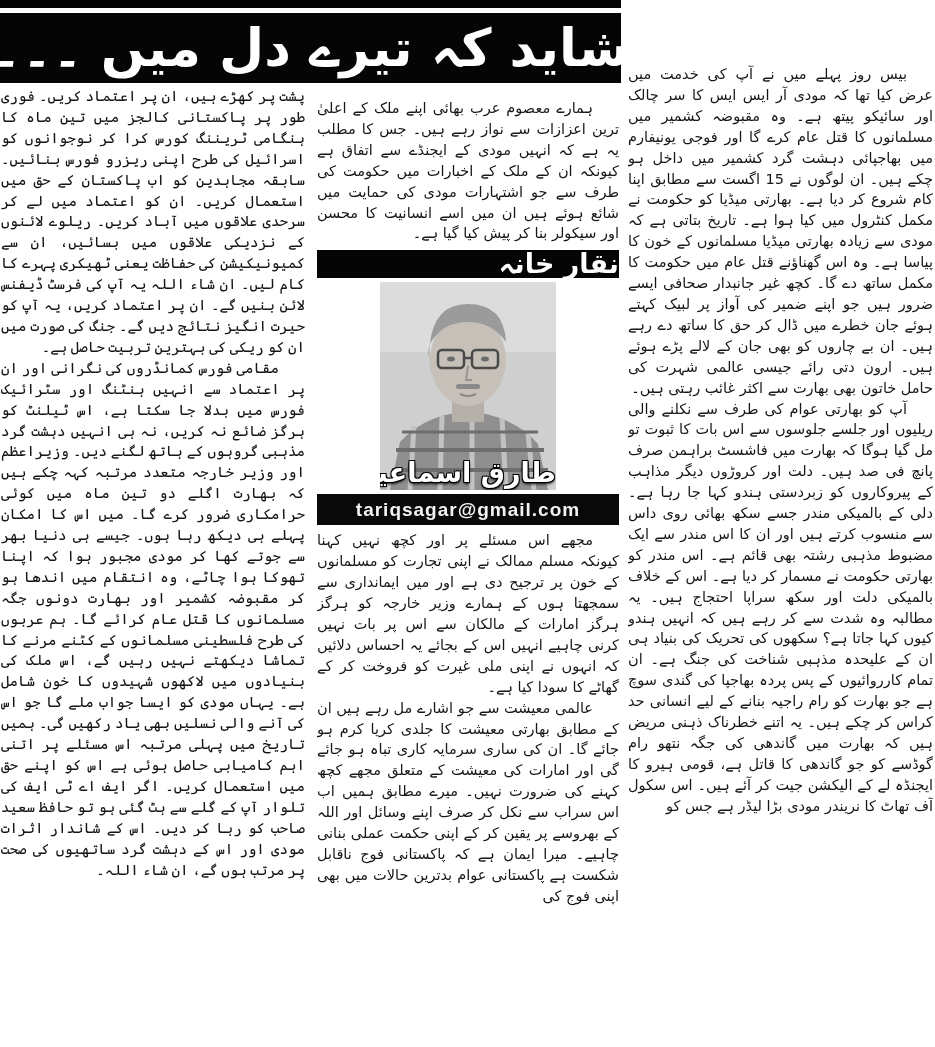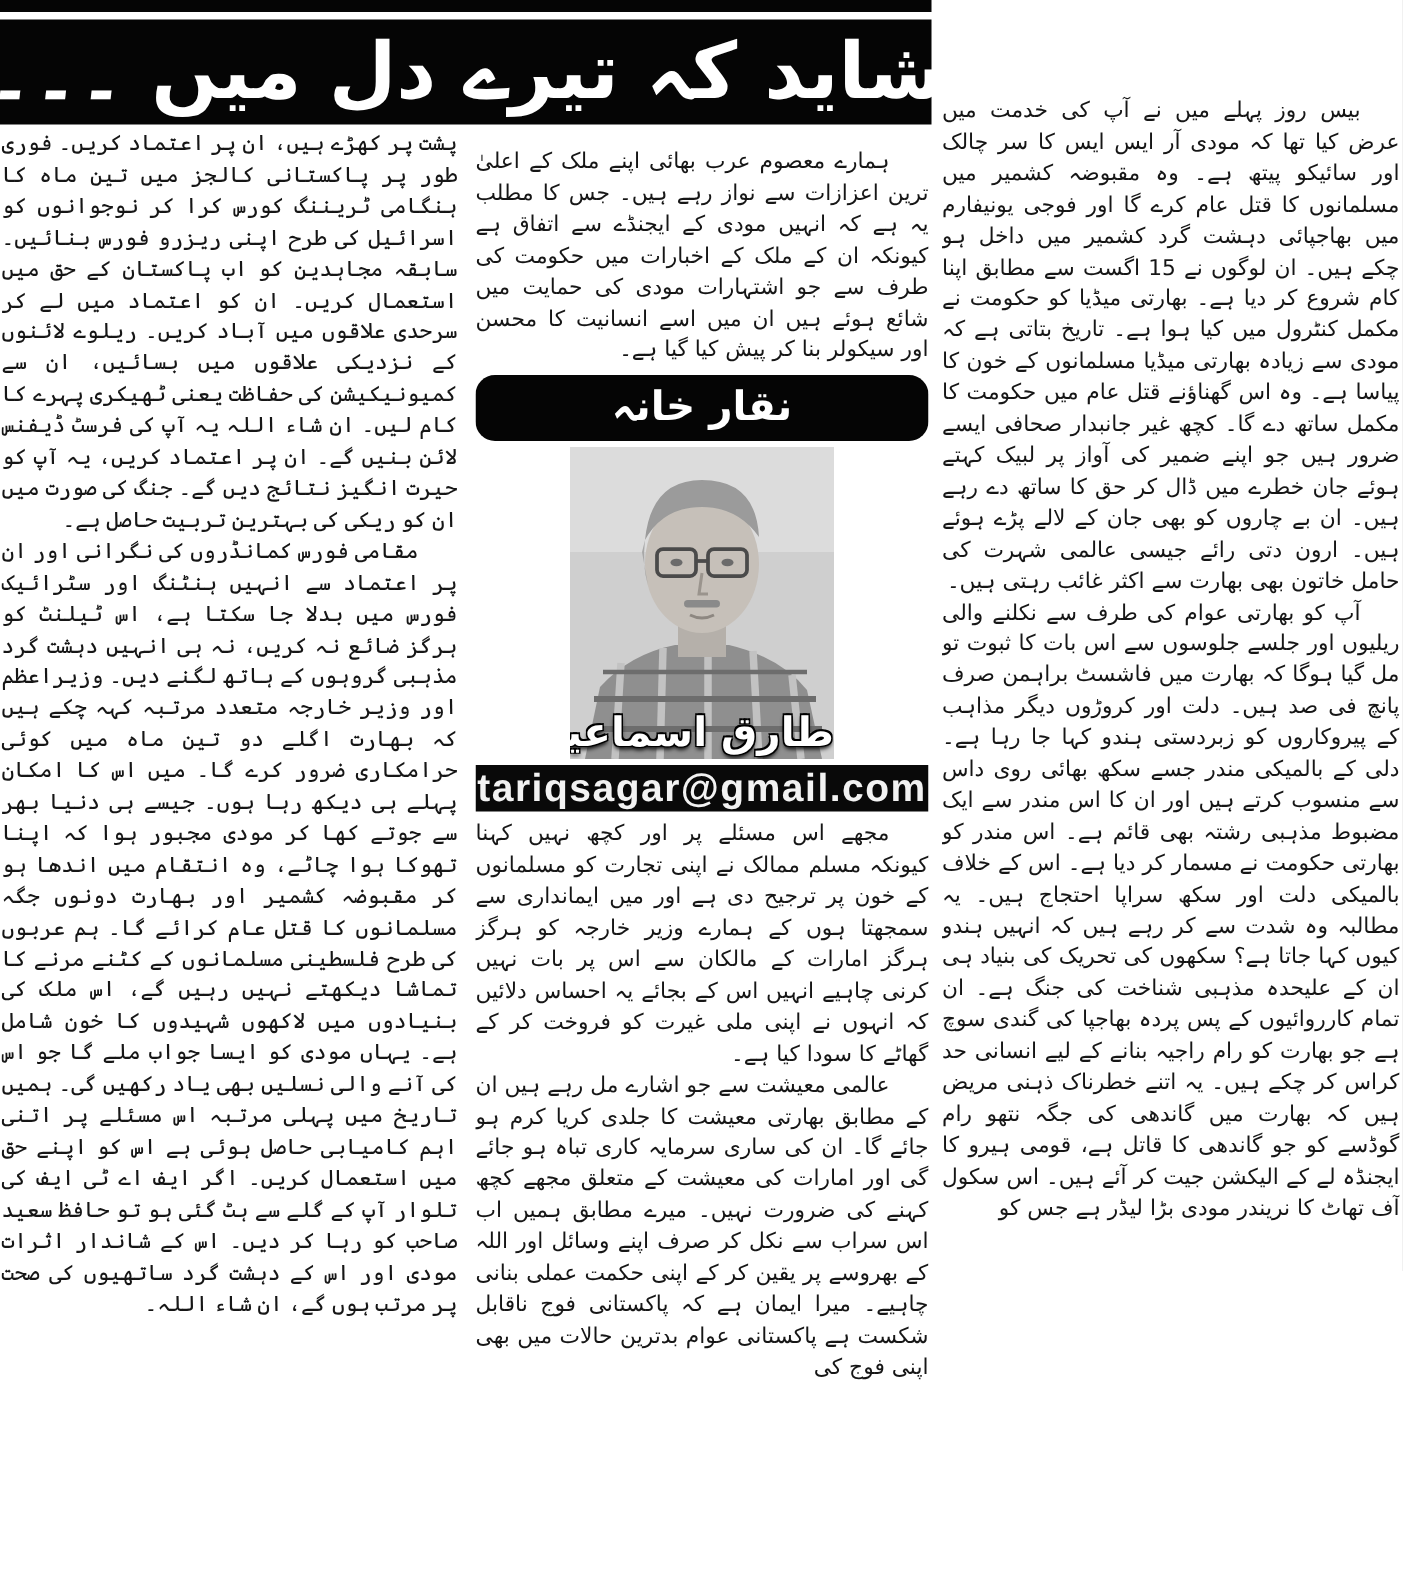--- a/index.html
+++ b/index.html
@@ -29,22 +29,22 @@
     margin:0;padding:0;font-size:14.5px;line-height:20.9px;color:#161616;
     text-align:justify;text-justify:inter-word;
   }
   .col p.indent{text-indent:26px;}
   .col p + p{margin-top:0;}
   .col-right {left:628px;top:16px;  width:305px;height:1039px;margin-top:48px;}
   .col-middle{left:317px;top:86px; width:302px;height:959px;margin-top:12px;}
   .col-left  {left:1px;  top:86px; width:304px;height:959px;font-family:Liberation Serif, serif;}
   
   .column-title-banner{
-    margin:6px 0 4px 0;width:100%;height:44px;background:#050505;
-    display:flex;align-items:center;justify-content:center;border-radius:13px;
+    margin:6px 0 4px 0;width:100%;height:28px;background:#050505;
+    display:flex;align-items:center;
   }
   .column-title-banner span{
     color:#ffffff;font-size:27px;font-weight:bold;direction:rtl;line-height:42px;
   }
   
   .photo-wrap{
     position:relative;width:176px;height:208px;margin:2px auto 0 auto;
     background:#d6d6d6;overflow:hidden;
   }
   .photo-wrap svg{display:block;width:100%;height:100%;}
@@ -53,21 +53,21 @@
     color:#ffffff;font-size:27px;font-weight:bold;direction:rtl;
     text-shadow:-1px -1px 0 #000,1px -1px 0 #000,-1px 1px 0 #000,1px 1px 0 #000,0 2px 3px #000;
     white-space:nowrap;
   }
   
   .email-bar{
     width:100%;height:31px;background:#090909;margin:4px 0 5px 0;
     display:flex;align-items:center;justify-content:center;
   }
   .email-bar span{
-    color:#f2f2f2;font-size:26px;font-weight:bold;
+    color:#f2f2f2;font-size:19px;font-weight:bold;
     font-family:"Liberation Sans","DejaVu Sans",sans-serif;
     letter-spacing:1px;direction:ltr;
   }
 </style>
 </head>
 <body>
 
 <div class="page">
 
   <div class="top-rule"></div>

